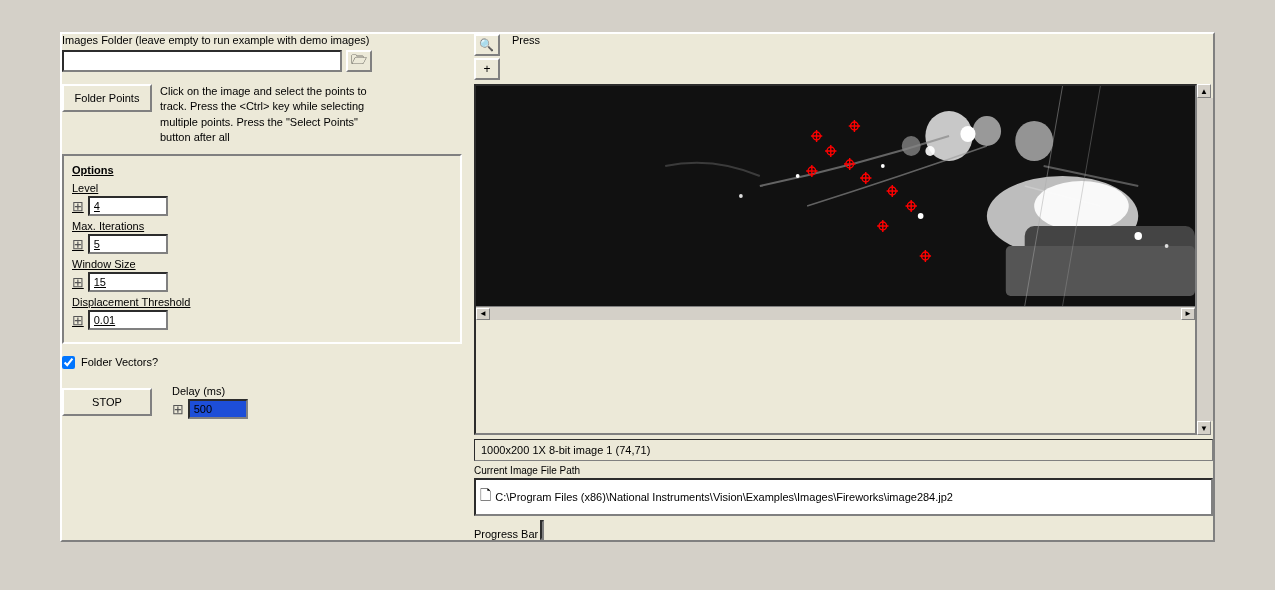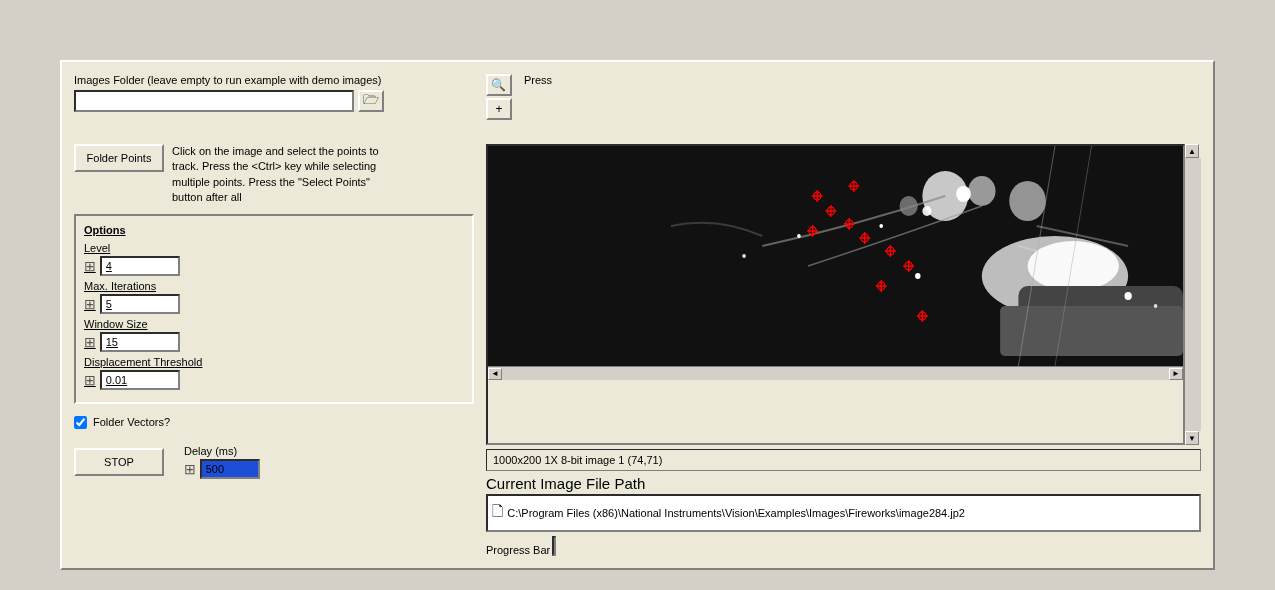--- a/index.html
+++ b/index.html
@@ -10,26 +10,25 @@
       color: #000;
       width: 1275px;
       height: 590px;
       overflow: hidden;
     }
     .main-window {
       background: #ece9d8;
       border: 2px solid #fff;
       border-right-color: #808080;
       border-bottom-color: #808080;
-      margin: 60px 60px 0 60px;
-      padding: 12px;
+      margin: 32px 60px 0 60px;
       height: 510px;
       display: flex;
       flex-direction: column;
-      gap: 24px;
+      gap: 4px;
     }
     .top-section {
       display: flex;
       align-items: flex-start;
       gap: 12px;
     }
     .folder-section {
       display: flex;
       flex-direction: column;
       gap: 4px;
@@ -292,21 +291,21 @@
       font-size: 11px;
       display: flex;
       align-items: center;
     }
     .file-path-section {
       display: flex;
       flex-direction: column;
       gap: 2px;
     }
     .file-path-label {
-      font-size: 15px;
+      font-size: 10px;
       color: #000;
     }
     .file-path-value {
       font-size: 11px;
       color: #000;
       border: 2px inset #808080;
       background: #fff;
       padding: 2px 4px;
       height: 38px;
       display: flex;

